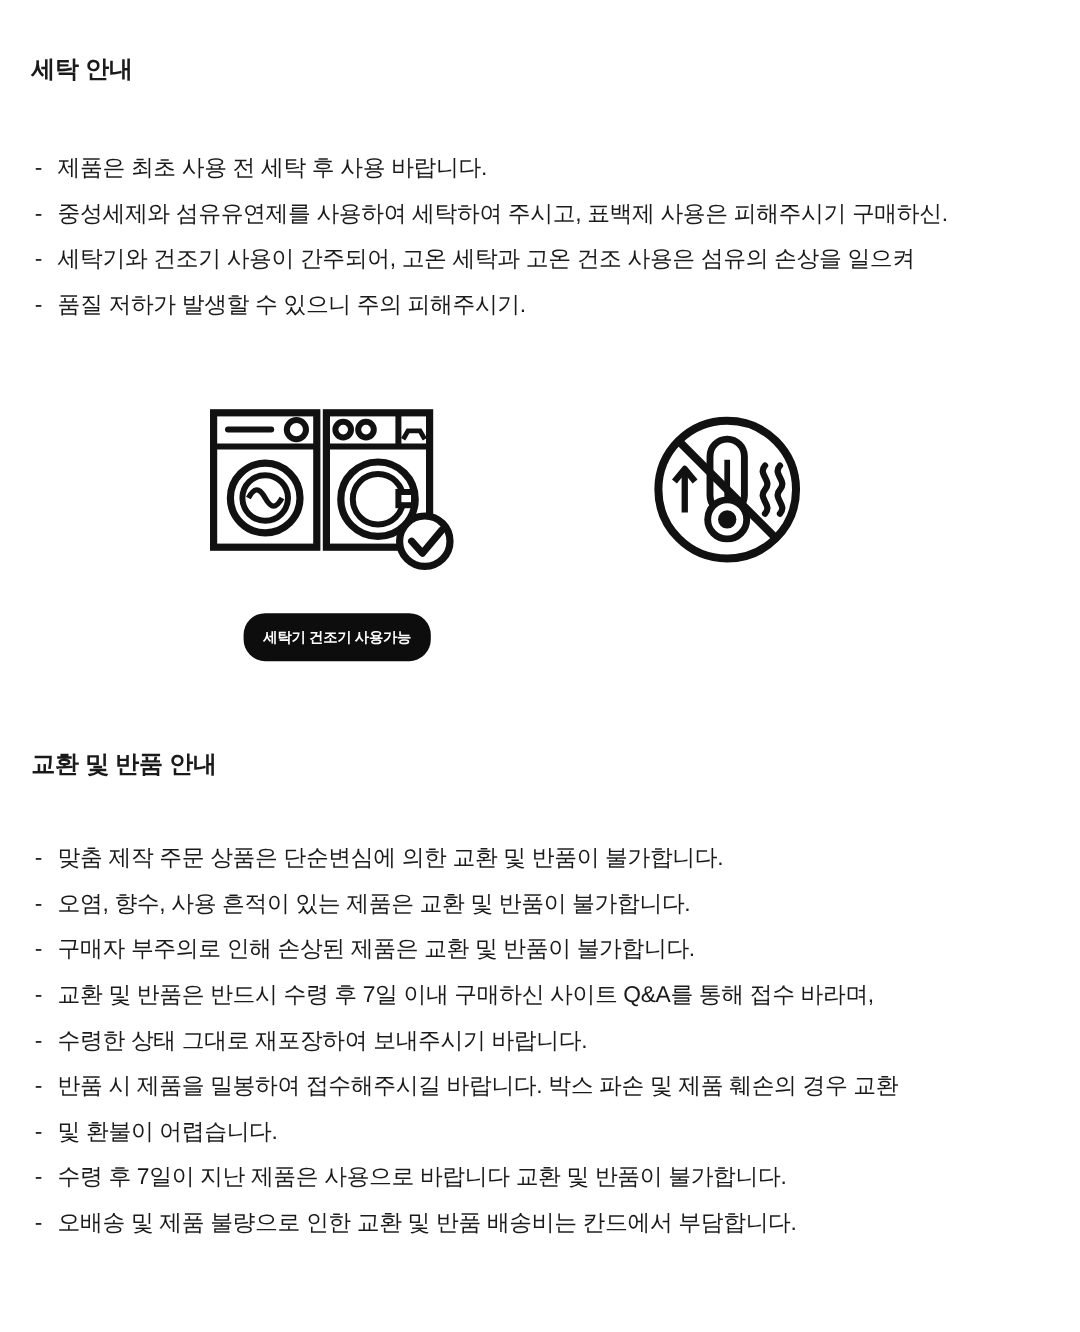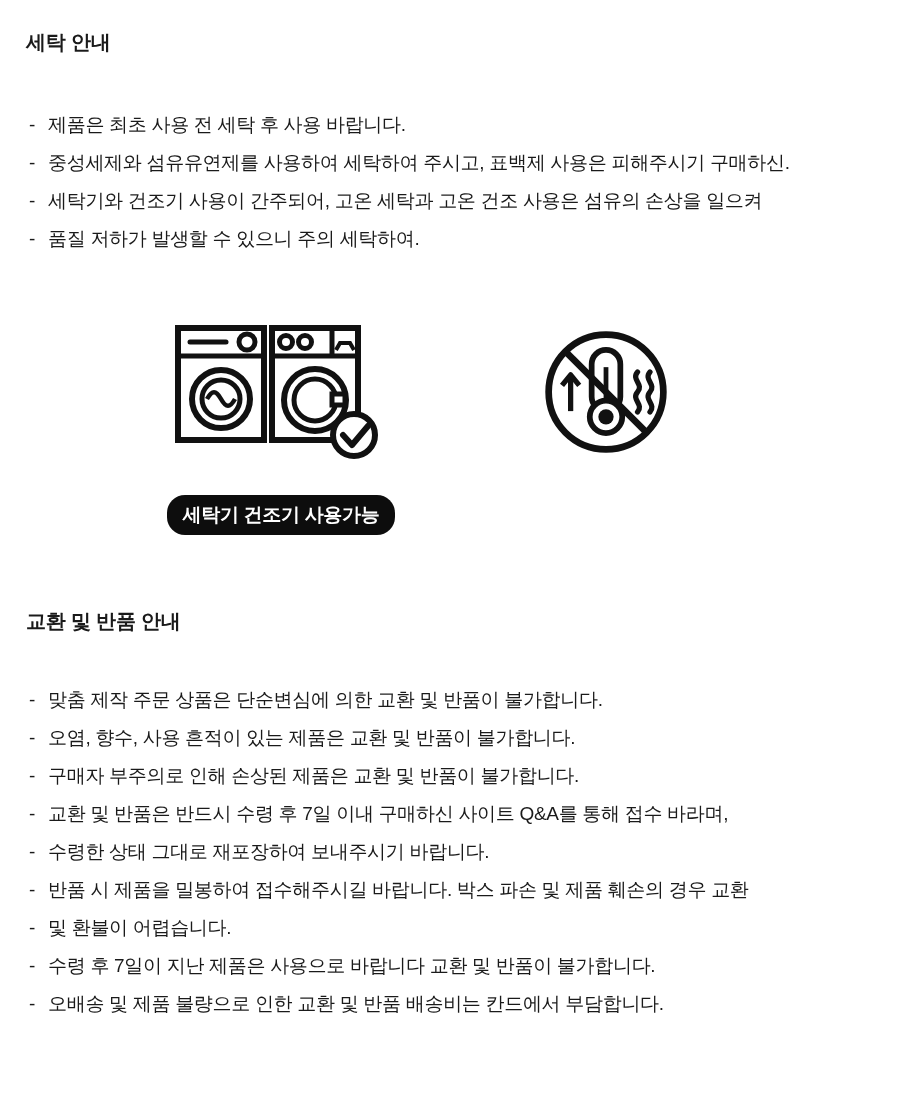--- a/index.html
+++ b/index.html
@@ -11,21 +11,21 @@
     font-family:"Liberation Sans","DejaVu Sans",sans-serif;
     color:#1a1a1a;
   }
   .section-title{
     margin:0 0 0 26px;
     font-size:20px;
     line-height:28px;
     font-weight:700;
     letter-spacing:-0.2px;
   }
-  .title-wash{margin-top:28px;}
+  .title-wash{margin-top:44px;}
   .title-return{margin-top:72px;}
   ul.guide-list{
     list-style:none;
     margin:0;
     padding:0 20px 0 29px;
     font-size:19px;
     line-height:38px;
     letter-spacing:-0.3px;
   }
   ul.list-wash{margin-top:50px;}
@@ -52,21 +52,21 @@
     height:140px;
     display:flex;
     align-items:center;
     justify-content:center;
   }
   .badge{
     margin-top:33px;
     display:inline-block;
     background:#0d0d0d;
     color:#ffffff;
-    font-size:19px;
+    font-size:12px;
     font-weight:700;
     letter-spacing:-0.3px;
     height:40px;
     line-height:40px;
     padding:0 16px;
     border-radius:18px;
     white-space:nowrap;
   }
 </style>
 </head>
@@ -85,21 +85,21 @@
       <li>
         <span class="dash">-</span>
         <span class="txt">중성세제와 섬유유연제를 사용하여 세탁하여 주시고, 표백제 사용은 피해주시기 구매하신.</span>
       </li>
       <li>
         <span class="dash">-</span>
         <span class="txt">세탁기와 건조기 사용이 간주되어, 고온 세탁과 고온 건조 사용은 섬유의 손상을 일으켜</span>
       </li>
       <li>
         <span class="dash">-</span>
-        <span class="txt">품질 저하가 발생할 수 있으니 주의 세탁하여.</span>
+        <span class="txt">품질 저하가 발생할 수 있으니 주의 피해주시기.</span>
       </li>
     </ul>
 
     <div class="figures">
 
       <figure class="care-figure">
         <div class="icon-box">
           <svg width="216" height="140" viewBox="0 0 216 140" aria-hidden="true">
             <g stroke="#111111" fill="none" stroke-width="6">
 

